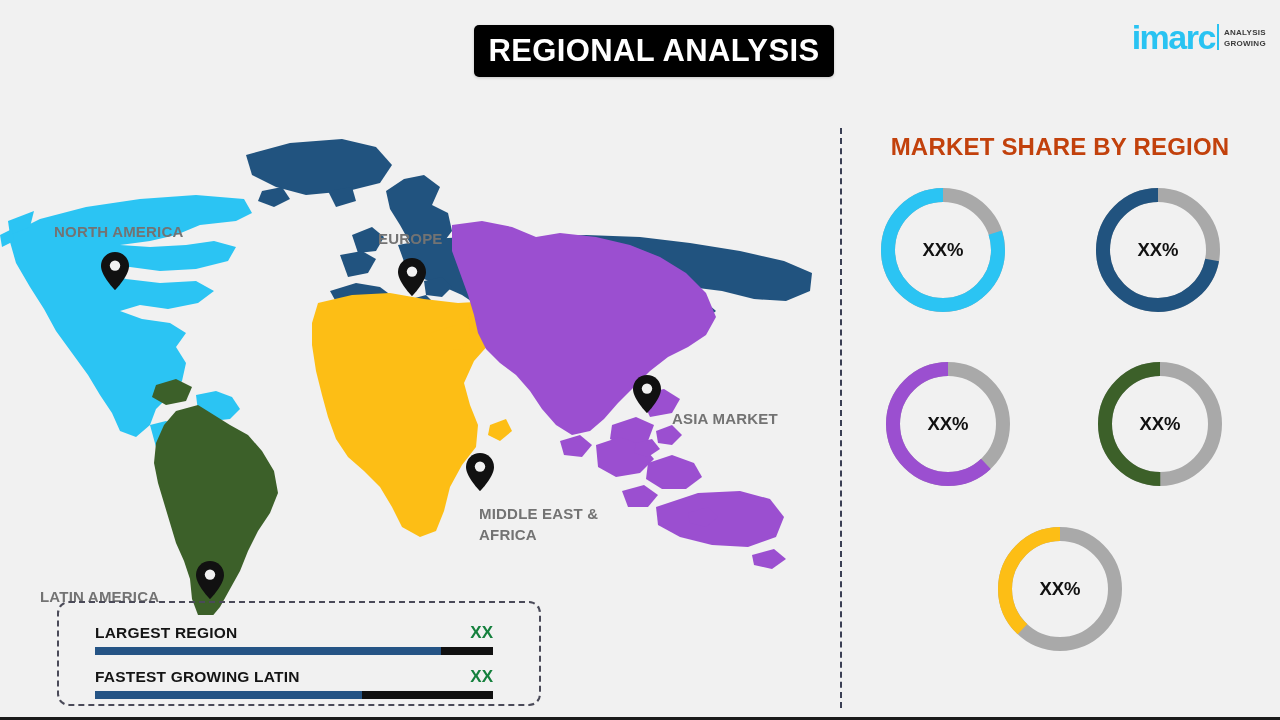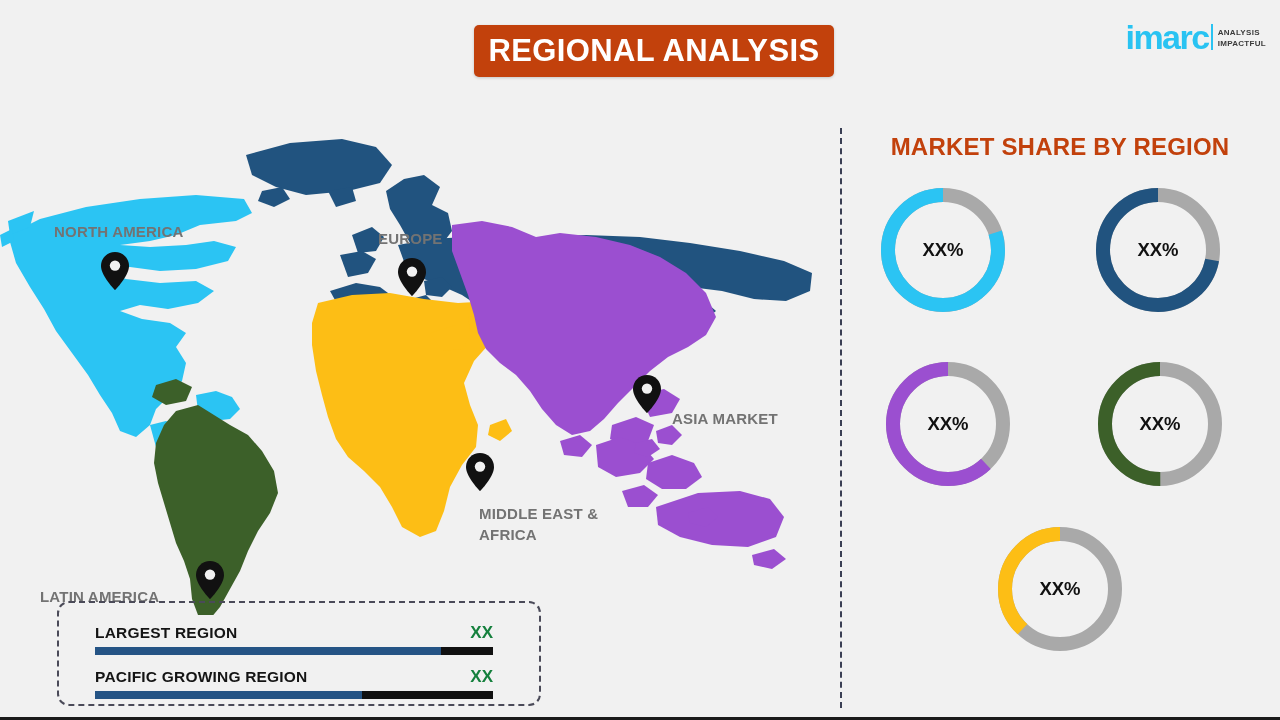--- a/index.html
+++ b/index.html
@@ -19,21 +19,21 @@
     box-sizing: border-box;
   }
 
   
   #title-banner {
     position: absolute;
     left: 474px;
     top: 25px;
     width: 360px;
     height: 52px;
-    background: #c2410c;
+    background: #000000;
     border-radius: 5px;
     display: flex;
     align-items: center;
     justify-content: center;
     box-shadow: 0 1px 3px rgba(0,0,0,0.18);
   }
   #title-banner .txt {
     color: #ffffff;
     font-size: 31px;
     font-weight: bold;
@@ -209,21 +209,21 @@
 
   <div id="title-banner">
     <span class="txt">REGIONAL ANALYSIS</span>
   </div>
 
   <div id="brand-logo">
     <span class="word">imarc</span>
     <span class="bar"></span>
     <span class="tag">
       <span>ANALYSIS</span><br>
-      <span>IMPACTFUL</span>
+      <span>GROWING</span>
     </span>
   </div>
 
   <div id="divider"></div>
 
   <div id="map-area">
     <svg width="820" height="520" viewBox="0 0 820 520" xmlns="http://www.w3.org/2000/svg">
       <g>
         <path fill="#2bc4f3" d="M8 140 L40 124 L86 112 L140 104 L196 100 L244 104 L252 118 L236 126 L200 130 L176 140 L150 146 L120 150
           L150 152 L186 150 L214 146 L236 152 L228 166 L196 174 L160 176 L130 172 L104 176 L126 184 L160 188 L196 186 L214 196
@@ -334,21 +334,21 @@
       <div class="legend-head">
         <span class="legend-name">LARGEST REGION</span>
         <span class="legend-value">XX</span>
       </div>
       <div class="legend-track">
         <div class="legend-fill" style="width: 87%;"></div>
       </div>
     </div>
     <div class="legend-row" id="legend-row-fastest">
       <div class="legend-head">
-        <span class="legend-name">PACIFIC GROWING REGION</span>
+        <span class="legend-name">FASTEST GROWING LATIN</span>
         <span class="legend-value">XX</span>
       </div>
       <div class="legend-track">
         <div class="legend-fill" style="width: 67%;"></div>
       </div>
     </div>
   </div>
 
   <div id="panel-title">MARKET SHARE BY REGION</div>
 

